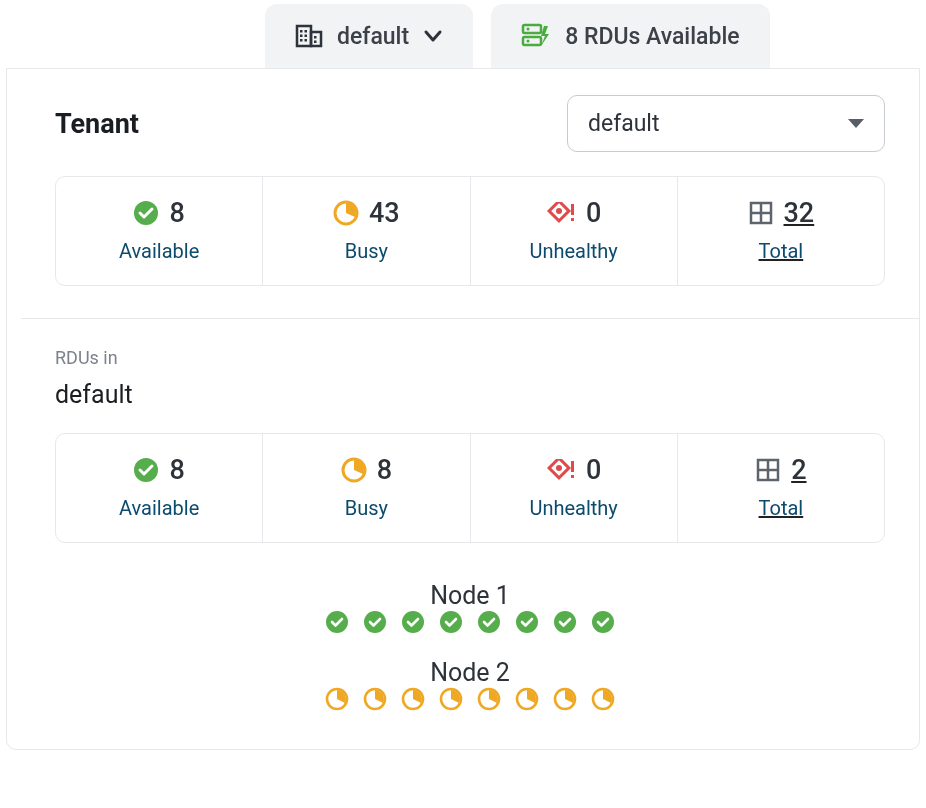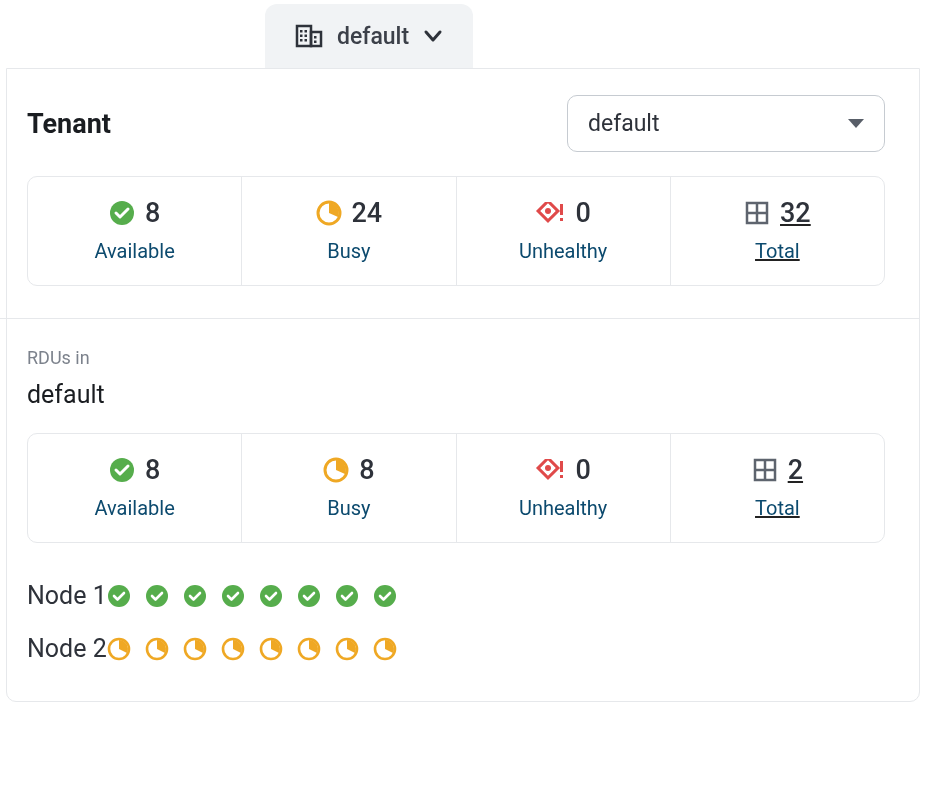--- a/index.html
+++ b/index.html
@@ -30,21 +30,21 @@
     cursor: pointer;
   }
   .tab.rdu { color: #3c4049; }
   .tab svg { flex-shrink: 0; }
 
   .panel {
     margin: 0 6px;
     background: #fff;
     border: 1px solid #e6e8eb;
     border-radius: 0 0 10px 10px;
-    padding: 26px 34px 26px 20px;
+    padding: 26px 34px 26px 48px;
   }
 
   .section-head {
     display: flex;
     justify-content: space-between;
     align-items: center;
     margin-bottom: 24px;
   }
   .section-title {
     font-size: 27px;
@@ -116,22 +116,23 @@
 
   .divider {
     border: none;
     border-top: 1px solid #e6e8eb;
     margin: 32px -34px 28px;
   }
 
   .node-row {
     display: flex;
     align-items: center;
-    justify-content: flex-start;
+    justify-content: flex-end;
     padding: 12px 0;
+    flex-direction: column;
   }
   .node-label {
     font-size: 25px;
     color: #2e323a;
   }
   .node-icons {
     display: flex;
     gap: 14px;
   }
   .node-icons svg { display: block; }
@@ -196,20 +197,26 @@
 <div class="tabs">
   <div class="tab">
     <svg width="28" height="28" viewBox="0 0 28 28">
         <use href="#icon-building"></use>
       </svg>
     <span>default</span>
     <svg width="20" height="20" viewBox="0 0 20 20">
         <use href="#icon-chevron-down"></use>
       </svg>
   </div>
+  <div class="tab rdu">
+    <svg width="30" height="28" viewBox="0 0 30 28">
+        <use href="#icon-rdu"></use>
+      </svg>
+    <span>8 RDUs Available</span>
+  </div>
 </div>
 
 <div class="panel">
 
   <div class="section-head">
     <div class="section-title">Tenant</div>
     <div class="select">
       <span>default</span>
       <span class="caret"></span>
     </div>
@@ -223,21 +230,21 @@
           </svg>
         <span>8</span>
       </div>
       <div class="stat-label">Available</div>
     </div>
     <div class="stat">
       <div class="stat-top">
         <svg width="26" height="26" viewBox="0 0 26 26">
             <use href="#icon-busy"></use>
           </svg>
-        <span>24</span>
+        <span>43</span>
       </div>
       <div class="stat-label">Busy</div>
     </div>
     <div class="stat">
       <div class="stat-top">
         <svg width="30" height="22" viewBox="0 0 30 22">
             <use href="#icon-unhealthy"></use>
           </svg>
         <span>0</span>
       </div>

